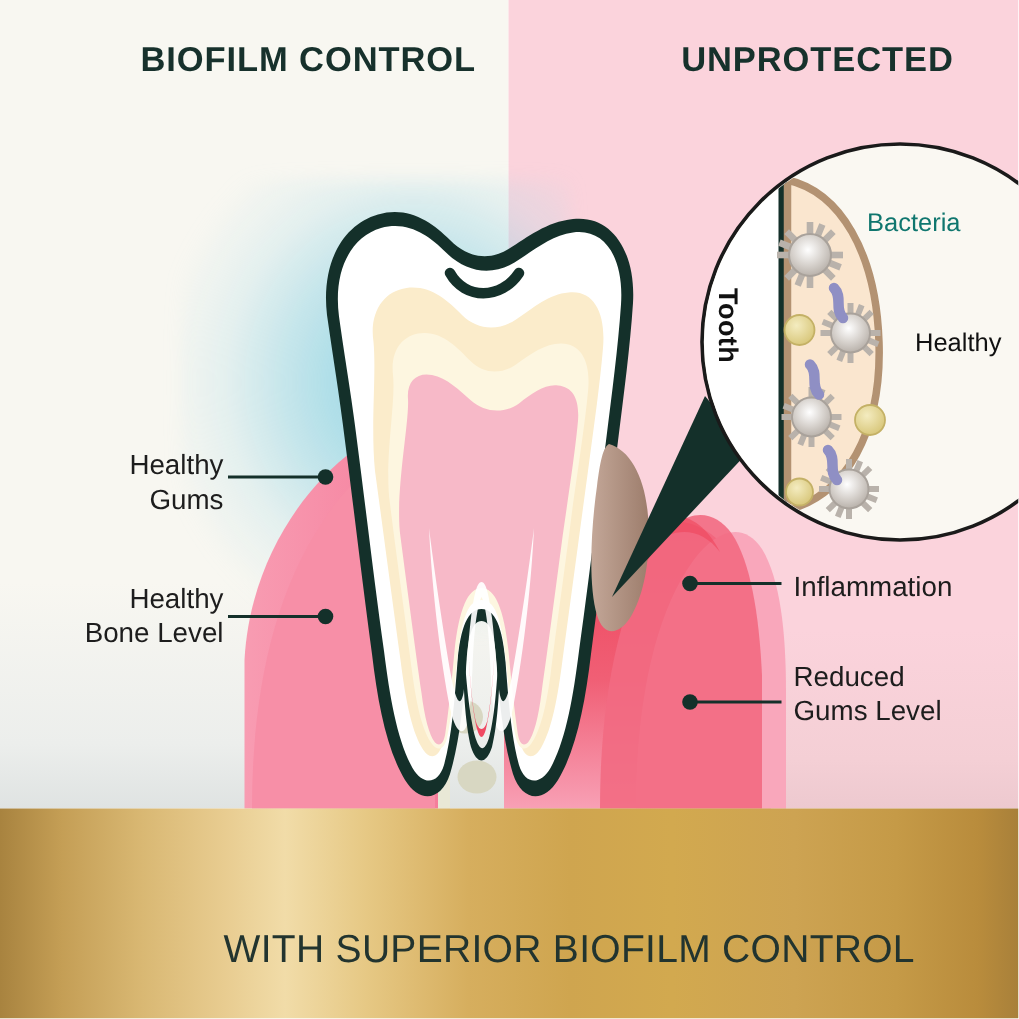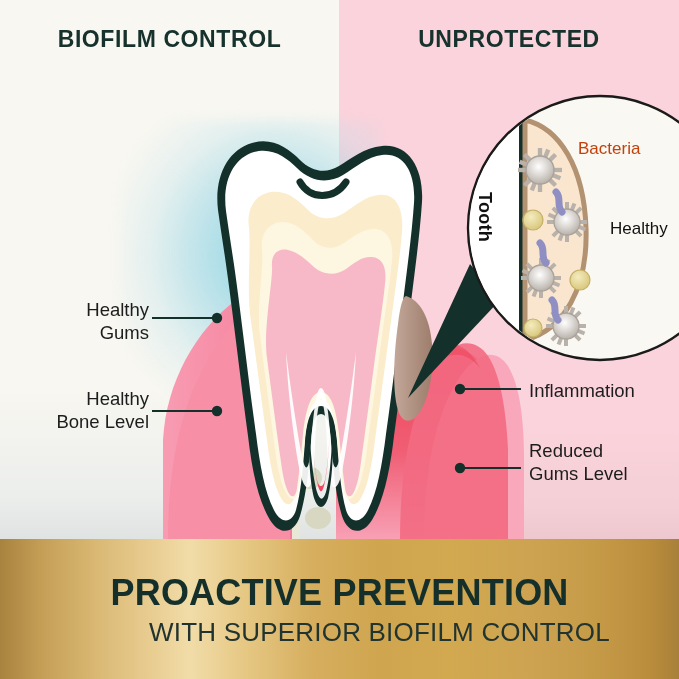--- a/index.html
+++ b/index.html
@@ -27,21 +27,21 @@
   #glow{
     position:absolute;left:120px;top:120px;width:260px;height:300px;
     background:radial-gradient(ellipse at 60% 45%, rgba(120,205,225,0.85) 0%, rgba(140,210,228,0.55) 34%, rgba(175,222,234,0.25) 58%, rgba(200,230,238,0.0) 78%);
     filter:blur(6px);
   }
 
   
   .hdr{
     position:absolute;top:26px;
     font-weight:bold;font-size:23px;letter-spacing:0.6px;
-    color:#17312c;text-align:center;
+    color:#17312c;text-align:center;margin-left:36px;
   }
   #hdr-left{left:0;width:339px;}
   #hdr-right{left:339px;width:340px;}
 
   
   #banner{
     position:absolute;left:0;top:539px;width:679px;height:140px;
     background:linear-gradient(to right,
       #a8833f 0%, #c49e55 6%, #d9b873 14%, #e8cc90 22%,
       #f1dca8 28%, #e6c884 36%, #d6ae5e 46%,
@@ -61,21 +61,21 @@
   .callout{position:absolute;font-size:18.5px;color:#1d1d1d;line-height:1.22;white-space:pre-line;}
   .callout.r{text-align:right;}
   .callout.l{text-align:left;}
 
   #lbl-healthy-gums{right:530px;top:299px;width:140px;}
   #lbl-healthy-bone{right:530px;top:388px;width:170px;}
   #lbl-inflammation{left:529px;top:380px;width:160px;}
   #lbl-reduced-bone{left:529px;top:440px;width:150px;}
 
   
-  #lbl-bacteria{position:absolute;left:578px;top:139px;font-size:17px;color:#c2410c;}
+  #lbl-bacteria{position:absolute;left:578px;top:139px;font-size:17px;color:#0f766e;}
   #lbl-biofilm{position:absolute;left:610px;top:219px;font-size:17px;color:#111;}
   #lbl-tooth{
     position:absolute;left:495px;top:192px;
     font-size:18px;font-weight:bold;color:#111;
     transform:rotate(90deg);transform-origin:left top;
     letter-spacing:0.3px;
   }
 </style>
 </head>
 <body>
@@ -415,17 +415,16 @@
 Bone Level</div>
   <div class="callout l" id="lbl-inflammation">Inflammation</div>
   <div class="callout l" id="lbl-reduced-bone">Reduced
 Gums Level</div>
 
   <div id="lbl-bacteria">Bacteria</div>
   <div id="lbl-biofilm">Healthy</div>
   <div id="lbl-tooth">Tooth</div>
 
   <div id="banner">
-    <div id="banner-line1">PROACTIVE PREVENTION</div>
     <div id="banner-line2">WITH SUPERIOR BIOFILM CONTROL</div>
   </div>
 
 </div>
 
 </body></html>

